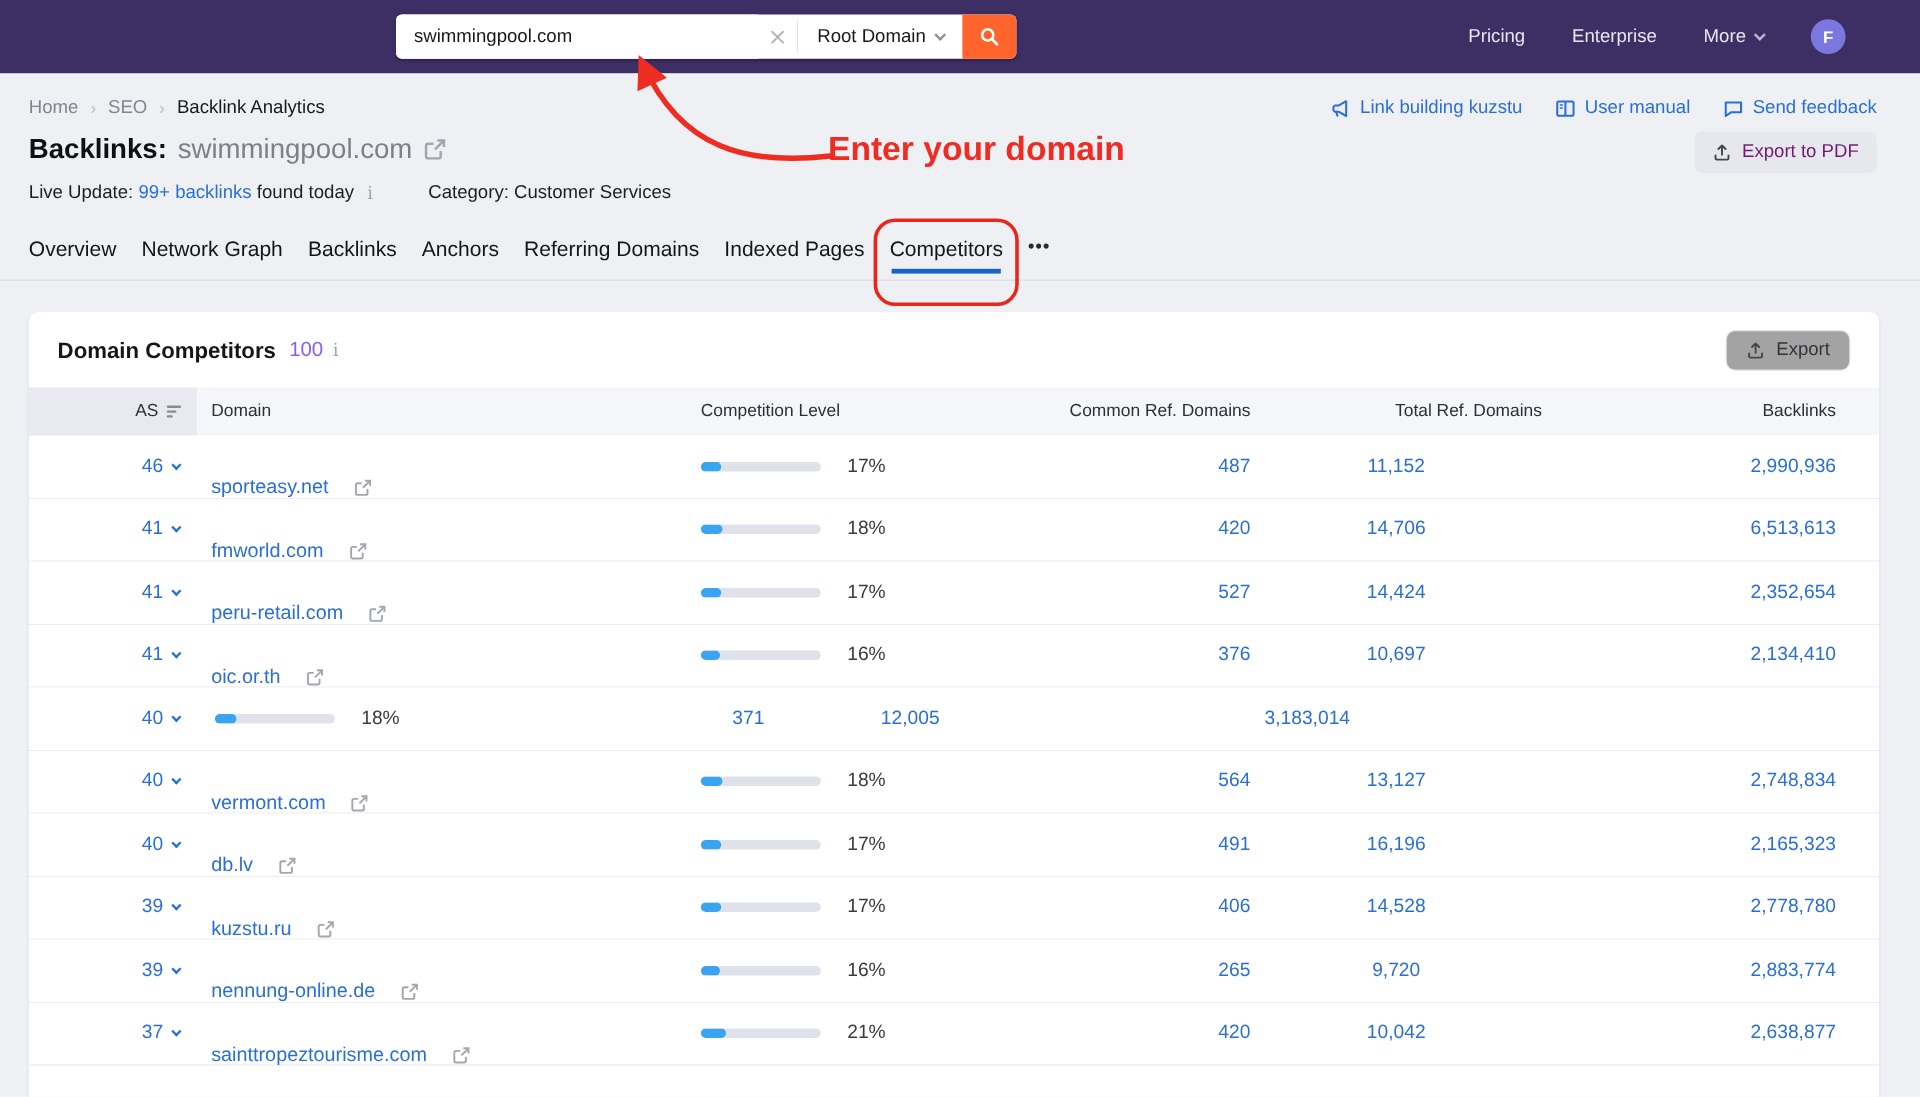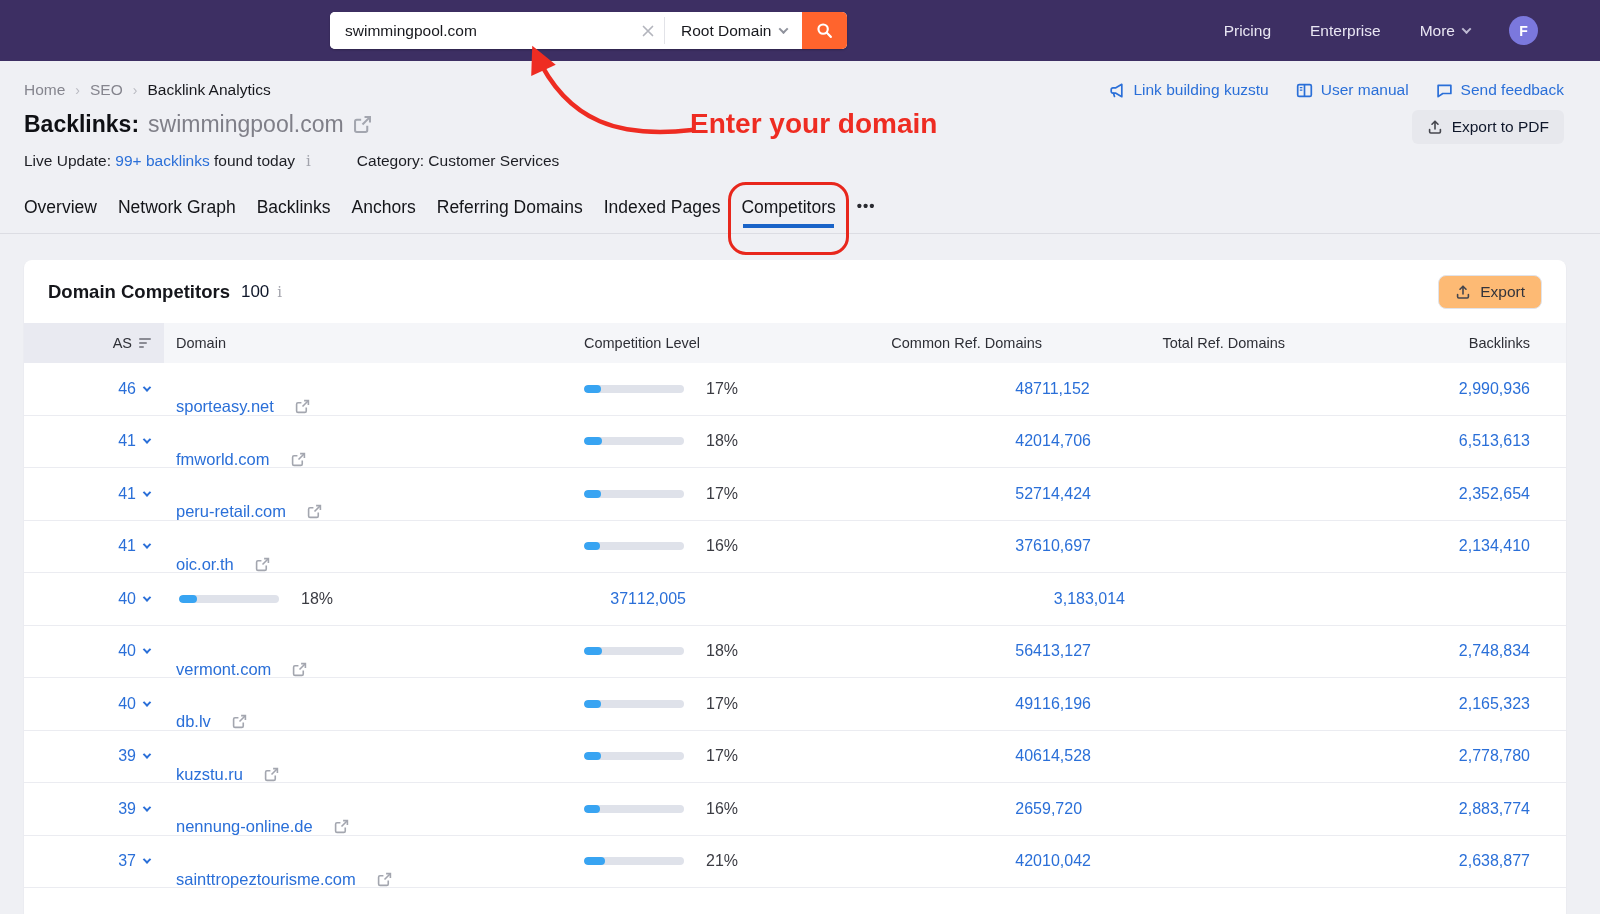--- a/index.html
+++ b/index.html
@@ -34,55 +34,55 @@
   .crumb-current { color:#17181d; }
   .title-row { display:flex; align-items:center; gap:9px; margin-top:12px; }
   .title-prefix { font-size:23px; font-weight:bold; color:#0f1014; }
   .title-domain { font-size:23px; color:#7f7f88; }
   .meta-row { display:flex; align-items:center; margin-top:14px; font-size:15.5px; color:#1d1e24; }
   .meta-link { color:#2a6fd8; text-decoration:none; cursor:pointer; }
   .info-i { font-family:"DejaVu Serif", serif; color:#a2a3ac; font-size:15px; padding:0 2px; }
   .right-col { margin-left:auto; display:flex; flex-direction:column; align-items:flex-end; }
   .utility { display:flex; gap:27px; }
   .u-link { display:flex; align-items:center; gap:8px; color:#2a6fd8; font-size:15.5px; text-decoration:none; cursor:pointer; }
-  .export-pdf { margin-top:11px; display:flex; align-items:center; gap:9px; background:#e7e8ed; border:none; border-radius:6px; padding:8px 15px; font-size:15.5px; color:#0f172a; cursor:pointer; font-family:"Liberation Sans",sans-serif; }
+  .export-pdf { margin-top:11px; display:flex; align-items:center; gap:9px; background:#e7e8ed; border:none; border-radius:6px; padding:8px 15px; font-size:15.5px; color:#701a75; cursor:pointer; font-family:"Liberation Sans",sans-serif; }
   
   .tabs { display:flex; align-items:flex-start; gap:21px; padding:27px 0 0 24px; border-bottom:1px solid #dcdde3; font-size:17.5px; color:#141519; }
   .tab { position:relative; padding-bottom:15px; cursor:pointer; white-space:nowrap; }
   .tab-active::after { content:""; position:absolute; left:2px; right:2px; bottom:5px; height:4px; background:#1a64c8; }
   .highlight-ring { position:absolute; left:-13px; right:-13px; top:-15px; bottom:-22px; border:3.5px solid #e8271c; border-radius:18px; pointer-events:none; }
   .tab-more { padding-bottom:15px; letter-spacing:1px; font-size:15px; font-weight:bold; color:#2a2b31; cursor:pointer; }
   
   .ann-text { position:absolute; left:690px; top:108px; font-size:28px; font-weight:bold; color:#ee2c22; z-index:20; }
   .ann-arrow { position:absolute; left:510px; top:38px; z-index:20; pointer-events:none; }
   
   .card { margin:26px 34px 0 24px; background:#fff; border-radius:8px 8px 0 0; box-shadow:0 1px 2px rgba(25,28,50,.07); height:660px; overflow:hidden; }
   .card-head { display:flex; align-items:center; padding:15px 24px 14px 24px; }
   .card-title { font-size:18.5px; font-weight:bold; color:#15161b; }
-  .card-count { font-size:17px; color:#0f172a; margin-left:11px; }
+  .card-count { font-size:17px; color:#8b5cf6; margin-left:11px; }
   .card-head .info-i { margin-left:6px; }
-  .export-btn { margin-left:auto; display:flex; align-items:center; gap:9px; background:#fdba74; border:1px solid #e1e3e9; border-radius:8px; padding:7px 16px; font-size:15.5px; color:#33343b; cursor:pointer; font-family:"Liberation Sans",sans-serif; }
+  .export-btn { margin-left:auto; display:flex; align-items:center; gap:9px; background:#a3a3a3; border:1px solid #e1e3e9; border-radius:8px; padding:7px 16px; font-size:15.5px; color:#33343b; cursor:pointer; font-family:"Liberation Sans",sans-serif; }
   .thead { display:flex; align-items:center; height:40px; background:#f5f6f9; padding-right:36px; font-size:14.5px; color:#2e2f36; }
   .th-as { width:140px; height:100%; background:#e9eaf1; display:flex; align-items:center; justify-content:flex-end; gap:7px; padding-right:13px; cursor:pointer; }
   .th-domain { flex:1; padding-left:12px; }
   .th-comp { width:230px; padding-left:15px; }
   .th-common { width:243px; text-align:right; }
   .th-total { width:243px; text-align:right; }
   .th-back { width:245px; text-align:right; }
   .trow { display:flex; align-items:center; height:52.5px; padding-right:36px; border-bottom:1px solid #ebecf1; background:#fff; }
   .c-as { width:140px; display:flex; align-items:center; justify-content:flex-end; gap:8px; padding-right:14px; cursor:pointer; }
   .as-val { font-size:16px; color:#2a6fd8;text-align:right; }
   .c-domain { flex:1; padding-left:12px; display:flex; align-items:center; gap:21px;margin-top:36px; }
   .domain-link { font-size:16.5px; color:#2a6fd8; text-decoration:none; cursor:pointer; }
   .c-comp { width:230px; padding-left:15px; display:flex; align-items:center; }
   .bar { width:100px; height:8px; border-radius:4px; background:#dfe2ea; overflow:hidden; }
   .fill { height:100%; border-radius:4px; background:#38a4f2; }
   .pct { margin-left:22px; font-size:16px; color:#3b3c43; }
   .c-common { width:243px; text-align:right; }
-  .c-total { width:243px; text-align:left; }
+  .c-total { width:243px; text-align:center; }
   .c-back { width:245px; text-align:right; }
   .num-link { font-size:16px; color:#2a6fd8; text-decoration:none; cursor:pointer; }
   .sort-icon { display:inline-flex; flex-direction:column; gap:2px; align-items:flex-start; }
   .sort-icon i { display:block; height:2px; background:#8a8b94; border-radius:1px; }
   .ext-icon { flex:none; }
 </style>
 </head>
 <body>
 
 <div class="topnav">

